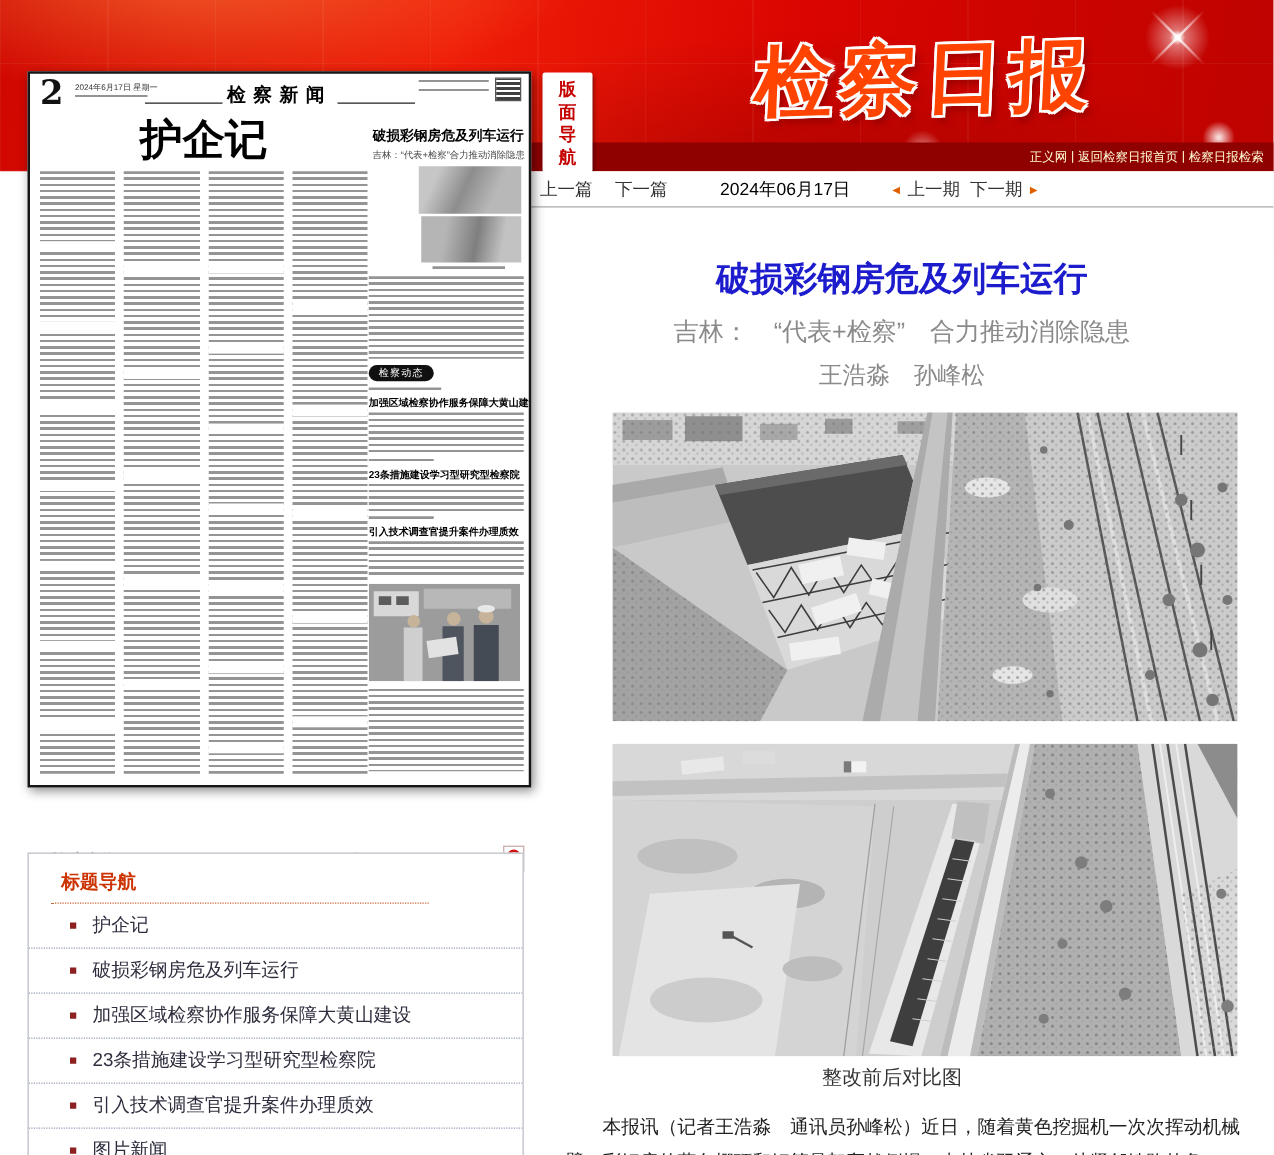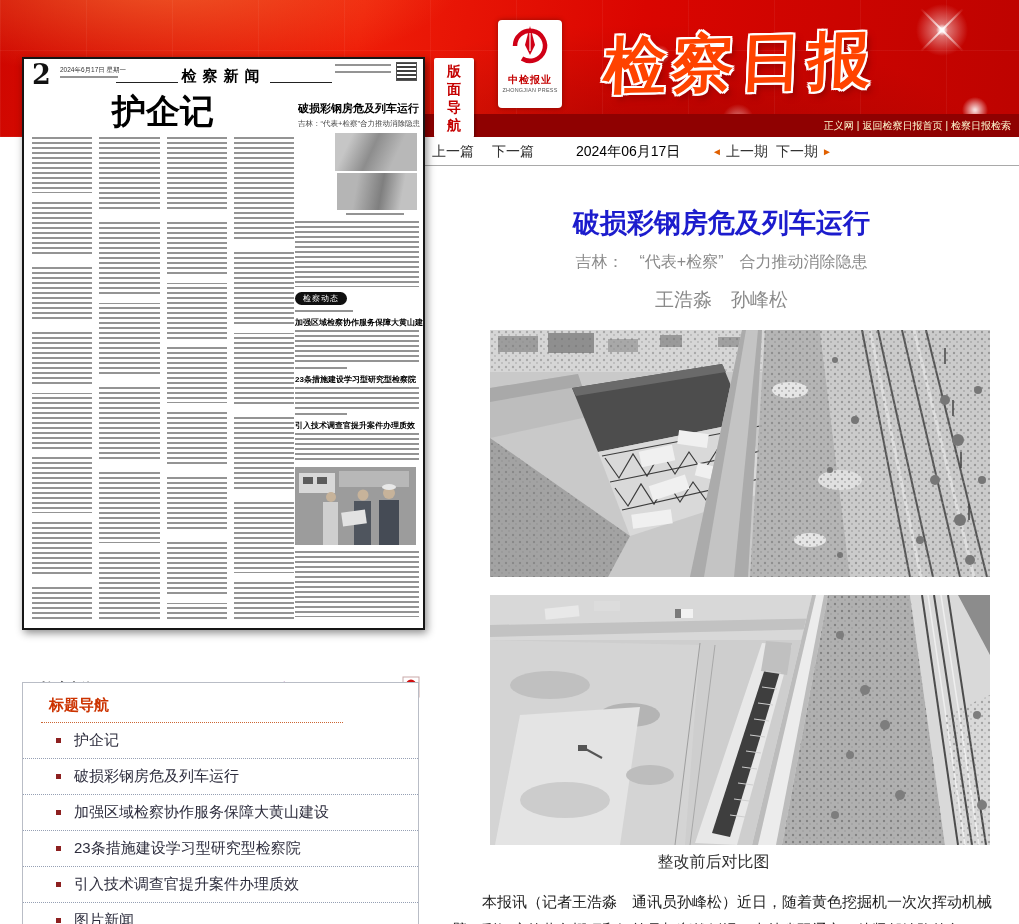--- a/index.html
+++ b/index.html
@@ -51,21 +51,21 @@
   .navrow a { color:#333; text-decoration:none; cursor:pointer; }
   .npv { position:absolute; left:8px; top:6px; } .npv a { margin-right:18px; }
   .ndate { position:absolute; left:152px; top:6px; color:#000; }
   .nissue { position:absolute; left:288px; top:6px; }
   .nissue .arr { color:#e06000; font-size:10px; vertical-align:1px; }
   .nissue a { margin:0 4px; }
 
   
   .article { position:absolute; left:424px; top:167px; width:595px; height:757px; background:#fff; }
   .a-title { position:absolute; top:38px; left:0; right:0; text-align:center; font-size:27px; font-weight:bold; color:#1c1ccd; }
-  .a-sub   { position:absolute; top:85px; left:0; right:0; text-align:center; font-size:16px; color:#8a8a8a; }
+  .a-sub   { position:absolute; top:85px; left:0; right:0; text-align:center; font-size:20px; color:#8a8a8a; }
   .a-auth  { position:absolute; top:120px; left:0; right:0; text-align:center; font-size:19px; color:#8a8a8a; }
   .a-photo1 { position:absolute; left:66px; top:163px; width:500px; height:247px; }
   .a-photo2 { position:absolute; left:66px; top:428px; width:500px; height:250px; }
   .a-photo1 svg, .a-photo2 svg { display:block; width:100%; height:100%; }
   .a-cap  { position:absolute; top:685px; left:0; right:16px; text-align:center; font-size:16px; color:#333; }
   .a-body { position:absolute; left:28px; top:721px; width:545px; font-size:15px; line-height:28px; color:#222; text-indent:2em; }
 
   
   .scan { position:absolute; left:22px; top:57px; width:403px; height:573px; background:#fff;
     border:2px solid #161616; box-shadow:2px 3px 8px rgba(0,0,0,.45); cursor:pointer; }
@@ -126,29 +126,20 @@
   .tn-list a { color:#2e2e3e; font-size:15px; text-decoration:none; }
 </style>
 </head>
 <body>
 
 <div id="page">
 
   <div class="header">
     <div class="star"></div>
     <div class="skyline"></div>
-    <div class="logo">
-      <svg width="40" height="46" viewBox="0 0 40 46">
-        <path d="M20 23 m-15 0 a15 15 0 1 1 7 12.5" fill="none" stroke="#d00016" stroke-width="4.5"></path>
-        <polygon points="20,3 25,22 20,32 15,22" fill="#d00016"></polygon>
-        <line x1="20" y1="10" x2="20" y2="28" stroke="#fff" stroke-width="1.2"></line>
-      </svg>
-      <div class="logo-cn">中检报业</div>
-      <div class="logo-en">ZHONGJIAN PRESS</div>
-    </div>
     <div class="masthead">检察日报</div>
     <div class="strip">
       <a>正义网</a>
       <span class="sep">|</span>
       <a>返回检察日报首页</a>
       <span class="sep">|</span>
       <a>检察日报检索</a>
     </div>
   </div>
   <div class="side-tab">

